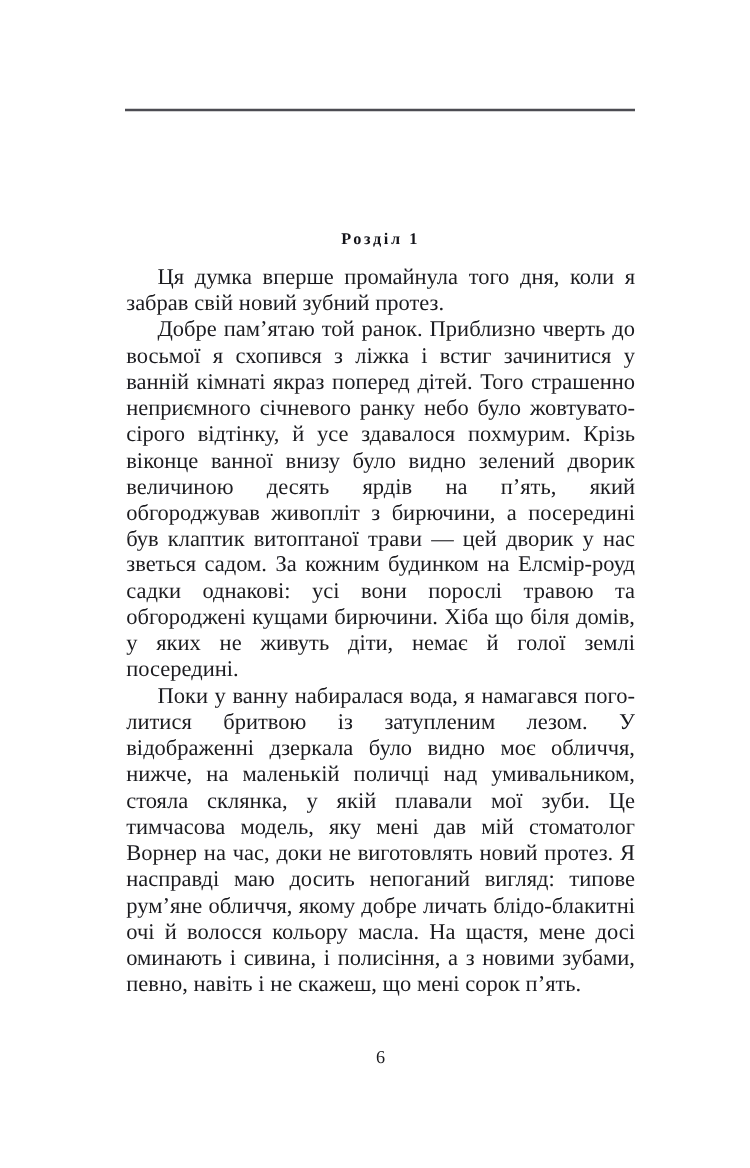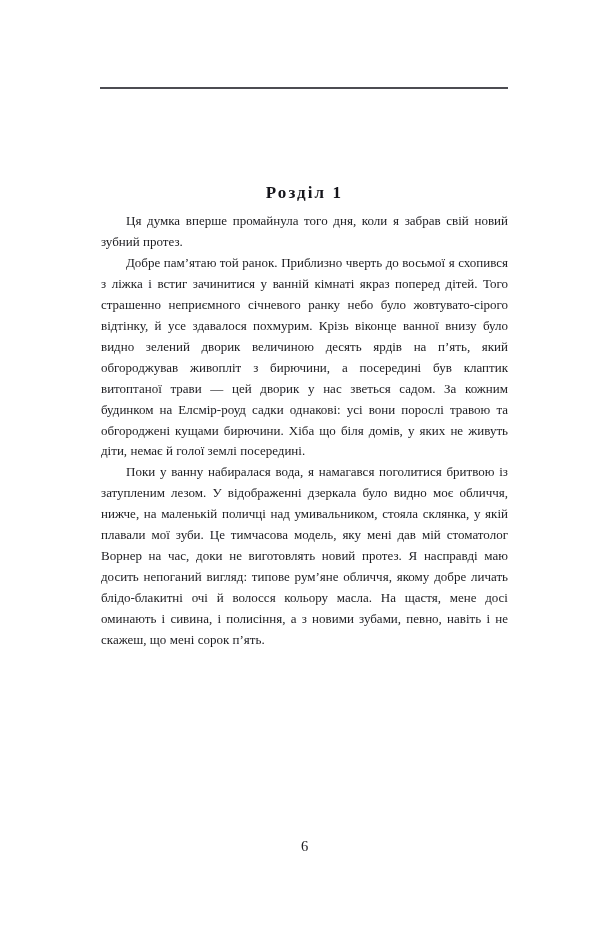--- a/index.html
+++ b/index.html
@@ -31,35 +31,35 @@
     height: 2px;
     background: #4c4c52;
   }
   .chapter-heading {
     position: absolute;
     left: 101px;
     top: 183px;
     width: 407px;
     text-align: center;
     font-weight: bold;
-    font-size: 17px;
+    font-size: 13px;
     letter-spacing: 2.1px;
     color: #14141a;
   }
   .textblock {
     position: absolute;
     left: 101px;
     top: 211px;
     width: 407px;
   }
   .para {
     margin: 0;
     text-indent: 25px;
     text-align: justify;
-    font-size: 13px;
+    font-size: 18px;
     line-height: 20.95px;
     color: #1b1b1f;
     hyphens: manual;
     -webkit-hyphens: manual;
     word-spacing: 0.1px;
   }
   .para:last-child {
     text-align: justify;
   }
   .page-number {

